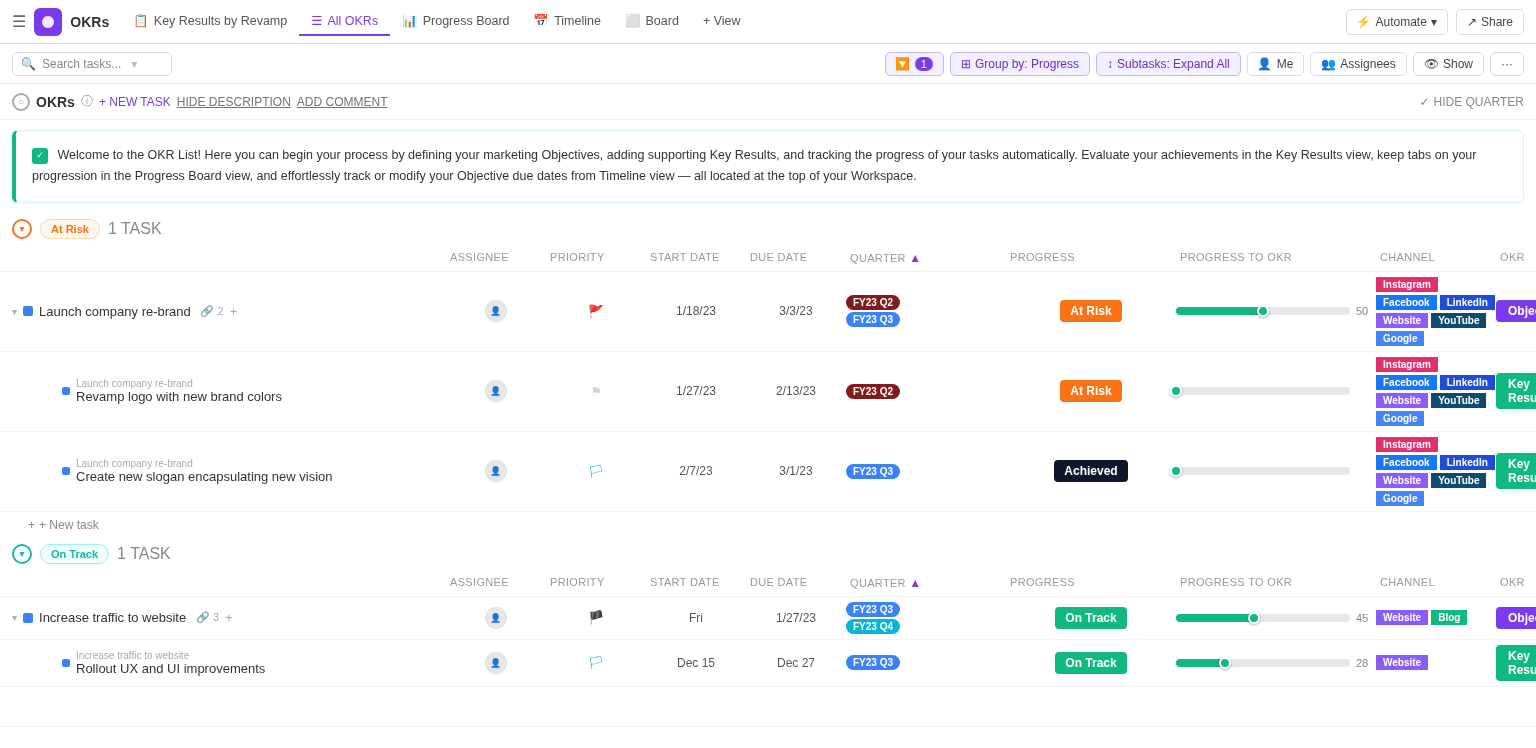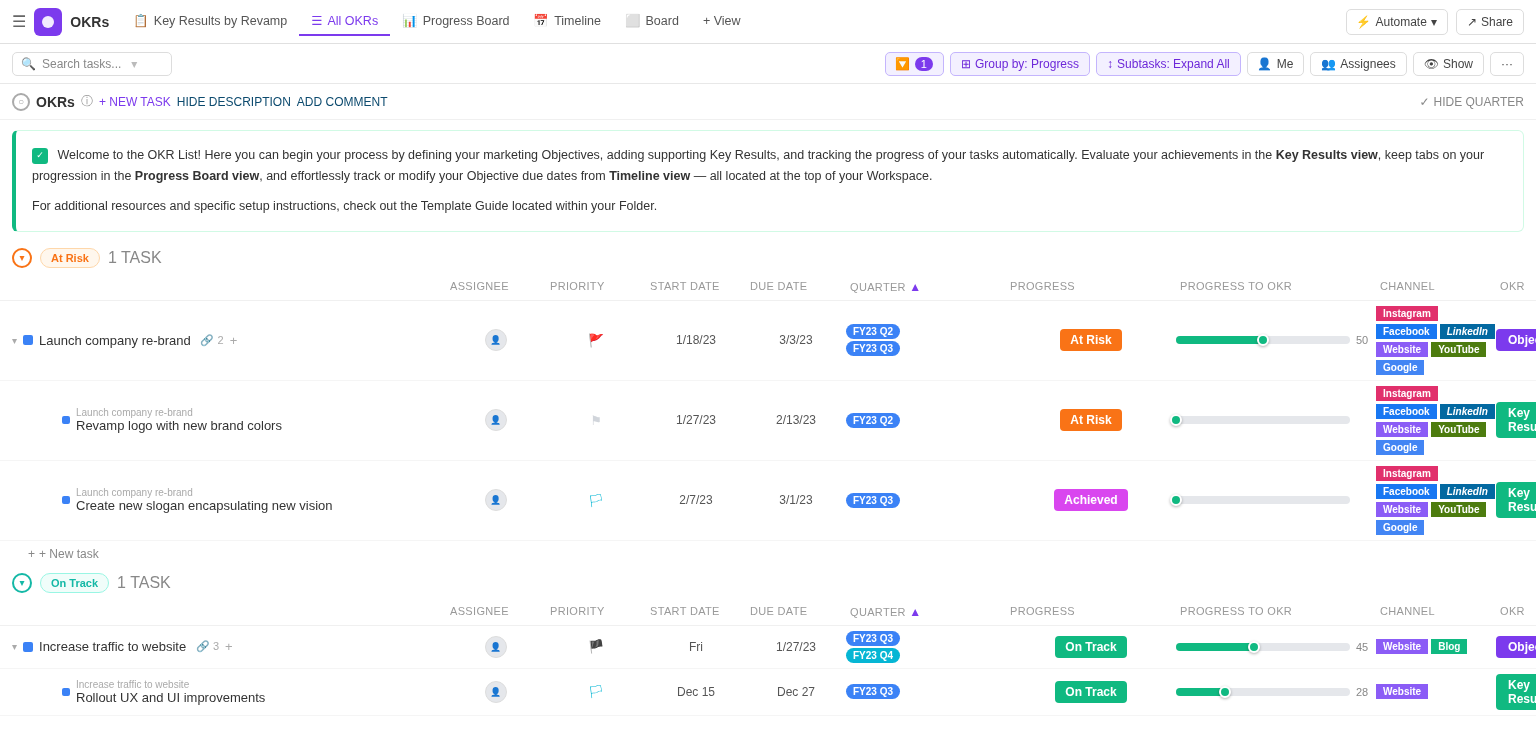--- a/index.html
+++ b/index.html
@@ -23,28 +23,28 @@
     .filter-badge { background: #7c3aed; color: #fff; border-radius: 10px; padding: 1px 6px; font-size: 11px; }
     .toolbar-chip { display: flex; align-items: center; gap: 4px; padding: 4px 10px; border: 1px solid #ddd; border-radius: 5px; font-size: 12px; color: #444; cursor: pointer; background: #fff; }
     .toolbar-chip.purple { background: #f3f0ff; border-color: #c4b5fd; color: #6d28d9; }
 
     
     .breadcrumb-bar { display: flex; align-items: center; height: 36px; padding: 0 12px; gap: 6px; border-bottom: 1px solid #f0f0f0; }
     .bc-toggle { width: 18px; height: 18px; border-radius: 50%; border: 2px solid #aaa; display: flex; align-items: center; justify-content: center; font-size: 10px; cursor: pointer; color: #aaa; }
     .bc-title { font-weight: 600; font-size: 14px; }
     .bc-info { color: #999; font-size: 12px; cursor: pointer; }
     .bc-action { font-size: 12px; color: #7c3aed; cursor: pointer; font-weight: 500; }
-    .bc-action2 { font-size: 12px; color: #0c4a6e; cursor: pointer; }
+    .bc-action2 { font-size: 12px; color: #737373; cursor: pointer; text-decoration: underline; }
     .hide-closed { margin-left: auto; font-size: 12px; color: #888; cursor: pointer; display: flex; align-items: center; gap: 4px; }
 
     
     .desc-box { margin: 10px 12px; border: 1px solid #d1fae5; border-left: 4px solid #10b981; border-radius: 6px; padding: 14px 16px; background: #fff; }
     .desc-box p { font-size: 12.5px; line-height: 1.7; color: #333; margin-bottom: 6px; }
     .desc-box p:last-child { margin-bottom: 0; }
-    .desc-box strong { font-weight: 700; margin-top: 29px; }
+    .desc-box strong { font-weight: 400; margin-top: 29px; }
     .desc-box em { font-style: italic; }
     .group-header { display: flex; align-items: center; gap: 8px; padding: 6px 12px; }
     .group-toggle { width: 20px; height: 20px; border-radius: 50%; border: 2px solid; display: flex; align-items: center; justify-content: center; font-size: 10px; cursor: pointer; }
     .group-toggle.orange { border-color: #f97316; color: #f97316; }
     .group-toggle.teal { border-color: #14b8a6; color: #14b8a6; }
     .group-badge { padding: 3px 10px; border-radius: 12px; font-size: 11px; font-weight: 600; }
     .badge-orange { background: #fff7ed; color: #f97316; border: 1px solid #fed7aa; }
     .badge-teal { background: #f0fdfa; color: #14b8a6; border: 1px solid #99f6e4; }
     .group-count { font-size: 16px; color: #888; }
 
@@ -65,43 +65,43 @@
 
     .assignee-cell { display: flex; align-items: center; justify-content: center; }
     .avatar-circle { width: 22px; height: 22px; border-radius: 50%; background: #e5e7eb; border: 1px solid #ddd; display: flex; align-items: center; justify-content: center; font-size: 9px; color: #888; }
 
     .priority-cell { display: flex; align-items: center; justify-content: center; }
 
     .date-cell { font-size: 12px; color: #555; text-align: center; }
 
     .quarter-cell { display: flex; flex-direction: column; gap: 2px; align-items: flex-start; }
     .quarter-badge { padding: 2px 7px; border-radius: 10px; font-size: 10px; font-weight: 600; color: #fff; white-space: nowrap; }
-    .q2 { background: #3b82f6; }
+    .q2 { background: #7f1d1d; }
     .q3 { background: #3b82f6; }
     .q4 { background: #06b6d4; }
 
     .progress-cell { display: flex; align-items: center; justify-content: center; }
     .status-badge { padding: 4px 10px; border-radius: 4px; font-size: 12px; font-weight: 600; color: #fff; white-space: nowrap; }
     .status-at-risk { background: #f97316; }
     .status-on-track { background: #10b981; }
-    .status-achieved { background: #d946ef; }
+    .status-achieved { background: #0f172a; }
 
     .progress-to-okr-cell { display: flex; align-items: center; gap: 6px; }
     .progress-bar-wrap { flex: 1; height: 8px; background: #e5e7eb; border-radius: 4px; position: relative; min-width: 80px; }
     .progress-bar-fill { height: 8px; background: #10b981; border-radius: 4px; }
     .progress-handle { width: 12px; height: 12px; border-radius: 50%; background: #10b981; border: 2px solid #fff; box-shadow: 0 1px 3px rgba(0,0,0,0.3); position: absolute; top: -2px; }
     .progress-label { font-size: 11px; color: #888; min-width: 20px; }
 
     .channel-cell { display: flex; flex-wrap: wrap; gap: 3px; align-items: center; }
     .channel-tag { padding: 2px 7px; border-radius: 0; font-size: 10px; font-weight: 600; color: #fff; white-space: nowrap; }
     .ch-instagram { background: #e1306c; }
     .ch-facebook { background: #1877f2; }
-    .ch-linkedin { background: #0369a1; font-style: italic; }
+    .ch-linkedin { background: #1d4ed8; }
     .ch-website { background: #8b5cf6; }
-    .ch-youtube { background: #4d7c0f; }
+    .ch-youtube { background: #0c4a6e; }
     .ch-google { background: #4285f4; }
     .ch-blog { background: #10b981; }
 
     .okr-type-cell { display: flex; align-items: center; justify-content: flex-start; }
     .okr-type-badge { padding: 4px 12px; border-radius: 4px; font-size: 12px; font-weight: 600; color: #fff; }
     .okr-objective { background: #7c3aed; }
     .okr-key-results { background: #10b981; }
 
     .add-task-row { padding: 6px 12px 6px 28px; font-size: 12px; color: #888; cursor: pointer; display: flex; align-items: center; gap: 4px; }
   </style>
@@ -201,23 +201,20 @@
   <div class="hide-closed">
     <span>✓</span>
     <span>HIDE QUARTER</span>
   </div>
 </div>
 
 <div class="desc-box">
   <p>
     <span style="display:inline-flex;width:16px;height:16px;background:#10b981;border-radius:3px;align-items:center;justify-content:center;color:#fff;font-size:9px;margin-right:6px;vertical-align:middle;">✓</span>
     Welcome to the OKR List! Here you can begin your process by defining your marketing Objectives, adding supporting Key Results, and tracking the progress of your tasks automatically. Evaluate your achievements in the <strong>Key Results view</strong>, keep tabs on your progression in the <strong>Progress Board view</strong>, and effortlessly track or modify your Objective due dates from <strong>Timeline view</strong> — all located at the top of your Workspace.
-  </p>
-  <p style="margin-top:8px;">
-    For additional resources and specific setup instructions, check out the Template Guide located within your Folder.
   </p>
 </div>
 
 <div id="table-root">
     <div class="group-header">
     <div class="group-toggle orange">▾</div>
     <span class="group-badge badge-orange">At Risk</span>
     <span class="group-count">1 TASK</span>
   </div>
     <div class="col-headers">

